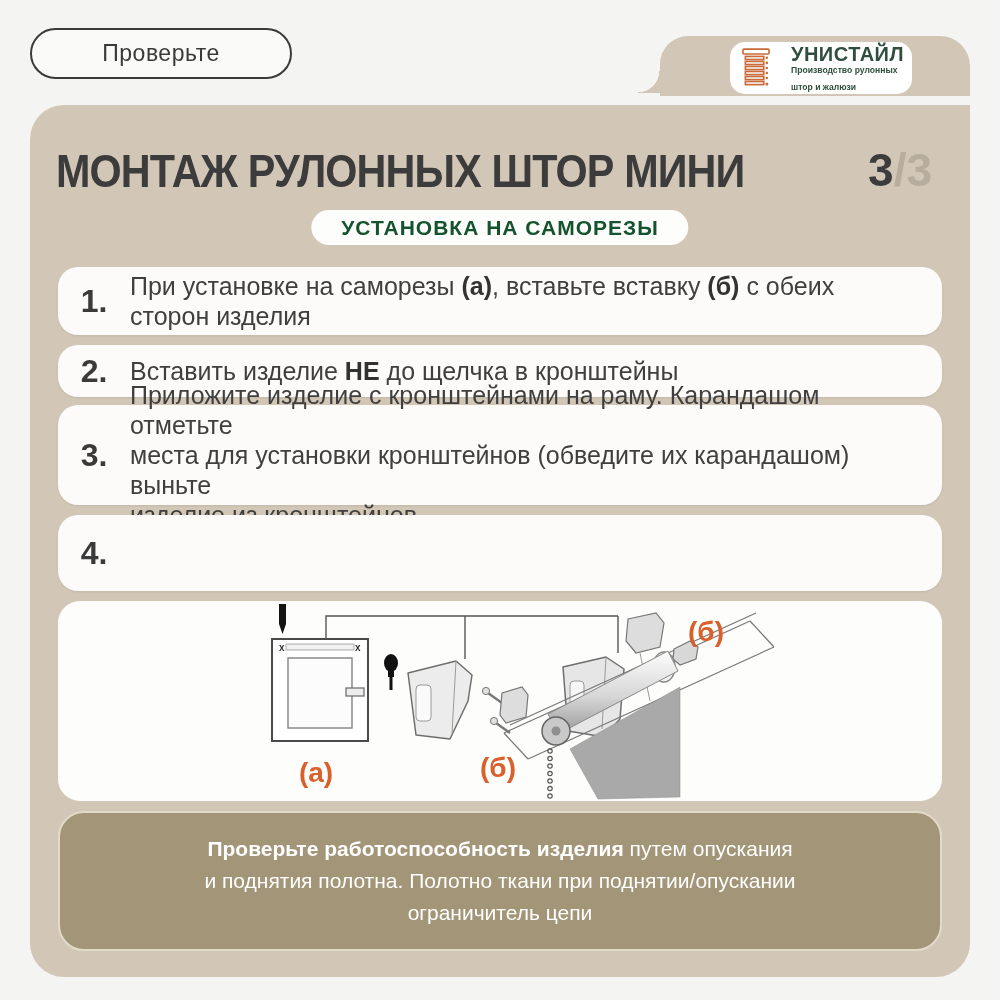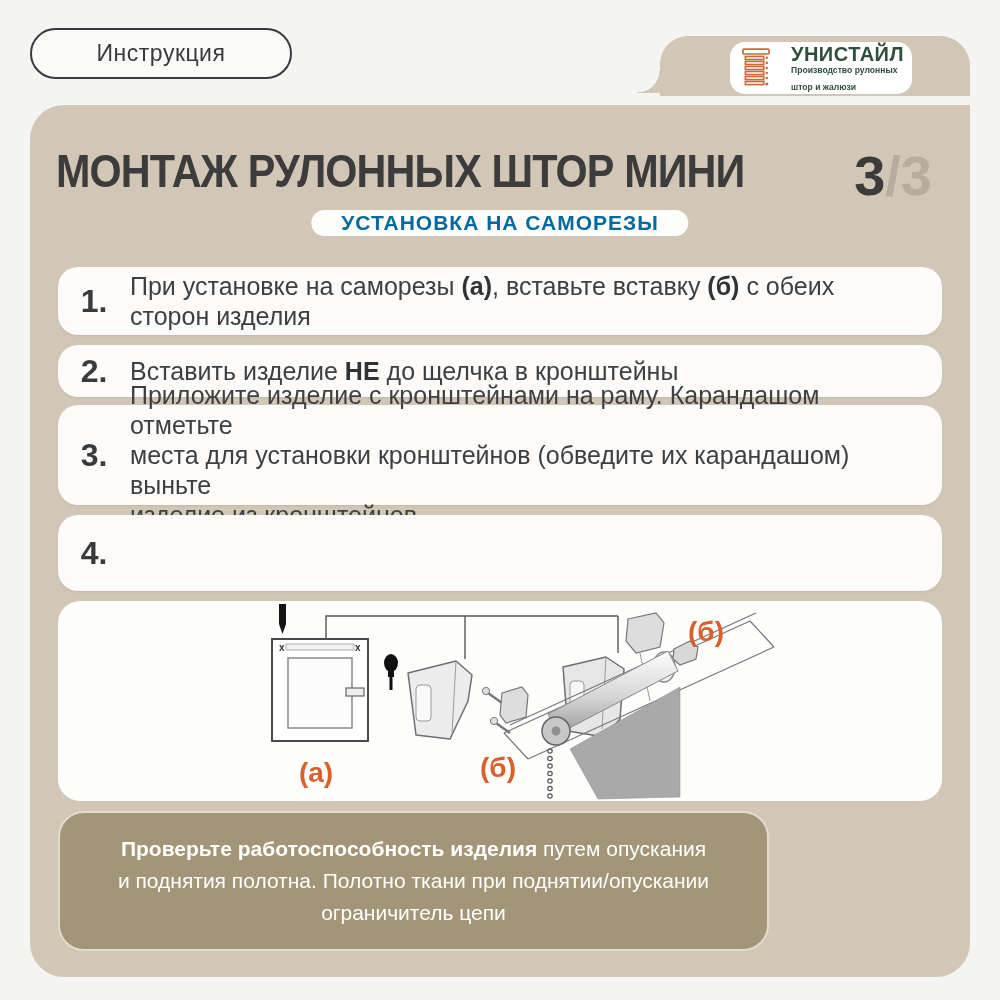--- a/index.html
+++ b/index.html
@@ -34,29 +34,29 @@
   .card {
     position:absolute; left:30px; top:105px; width:940px; height:872px;
     background:#d2c7b6; border-radius:34px 0 34px 34px;
   }
   .title-row { position:absolute; left:26px; top:38px; width:888px; height:56px; }
   .title-text {
     position:absolute; left:0; top:0;
     font-size:47px; font-weight:bold; color:#3c3c3c; letter-spacing:-1px;
     transform:scaleX(.88); transform-origin:left top; white-space:nowrap;
   }
-  .page-num { position:absolute; right:12px; top:0; font-size:56px; font-weight:bold; white-space:nowrap; }
+  .page-num { position:absolute; right:12px; top:0; font-size:46px; font-weight:bold; white-space:nowrap; }
   .page-num .cur { color:#3c3c3c; }
   .page-num .rest { color:#b7ad9e; }
 
   .badge {
-    position:absolute; left:50%; transform:translateX(-50%); top:105px; height:26px;
+    position:absolute; left:50%; transform:translateX(-50%); top:105px; height:35px;
     background:#fdfdfc; border-radius:21px; padding:0 30px;
     display:flex; align-items:center;
-    font-size:21px; font-weight:bold; color:#0369a1; letter-spacing:1px; white-space:nowrap;
+    font-size:21px; font-weight:bold; color:#14532d; letter-spacing:1px; white-space:nowrap;
   }
 
   .step {
     position:absolute; left:28px; width:884px;
     background:#fcfbf9; border-radius:20px;
     display:flex; align-items:center;
     box-shadow:0 1px 2px rgba(90,80,60,.12);
   }
   .step .num {
     width:72px; flex-shrink:0; text-align:center;
@@ -69,33 +69,33 @@
   .step3 { top:300px; height:100px; }
   .step4 { top:410px; height:76px; }
 
   .diagram-box {
     position:absolute; left:28px; top:496px; width:884px; height:200px;
     background:#fdfdfc; border-radius:22px; overflow:hidden;
   }
   .diagram-box svg { display:block; width:100%; height:100%; }
 
   .note {
-    position:absolute; left:28px; top:706px; width:711px; height:140px;
+    position:absolute; left:28px; top:706px; width:884px; height:140px;
     background:#a39577; border:2px solid #e3dbca; border-radius:26px;
     display:flex; flex-direction:column; align-items:center; justify-content:center;
     font-size:21px; color:#ffffff; line-height:32px; text-align:center;
   }
   .note b { color:#ffffff; }
 
   .dlabel { font:bold 28px "Liberation Sans", sans-serif; fill:#d95f2b; }
 </style>
 </head>
 <body>
 
-<div class="pill">Инструкция</div>
+<div class="pill">Проверьте</div>
 
 <div class="tab"></div>
 <div class="tab-fillet"></div>
 
 <div class="logo-box">
   <svg width="30" height="42" viewBox="0 0 30 42">
     <g fill="none" stroke="#c86a3a" stroke-width="1.7">
       <rect x="1" y="1.5" width="27" height="5" rx="1"></rect>
       <rect x="3.5" y="9" width="19" height="3.2"></rect>
       <rect x="3.5" y="14.2" width="19" height="3.2"></rect>

